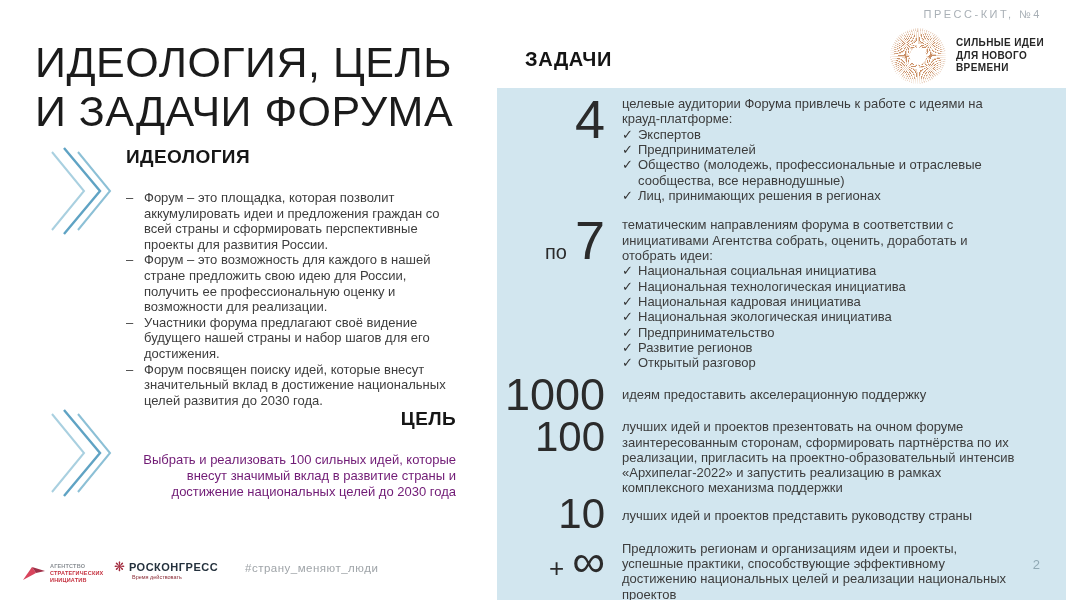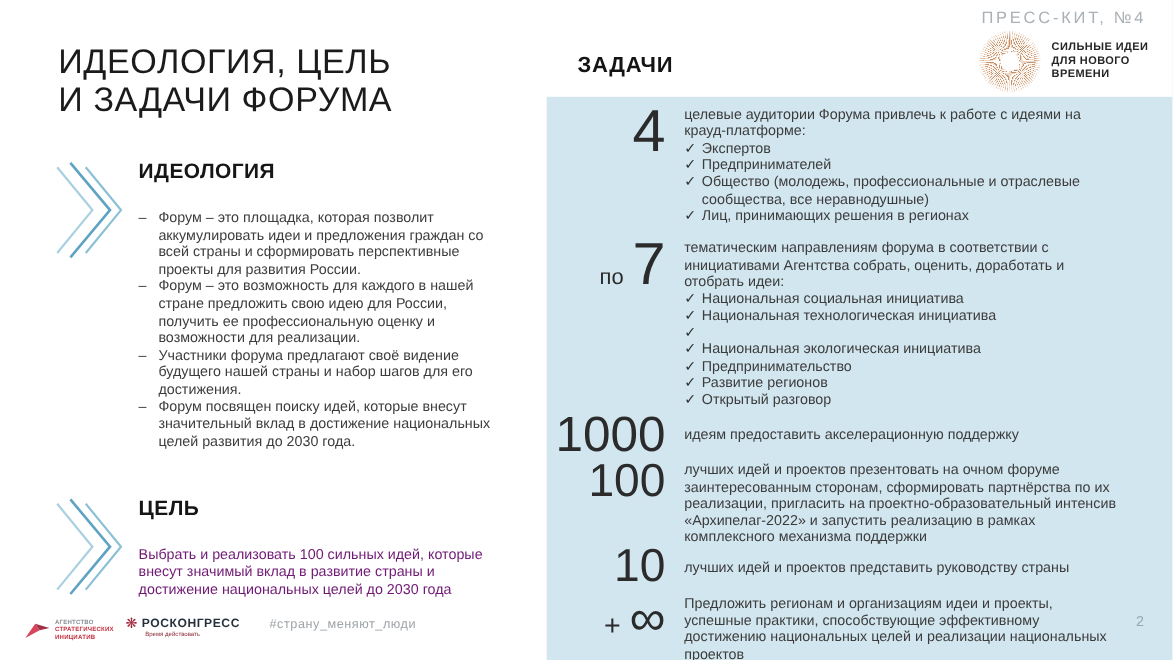--- a/index.html
+++ b/index.html
@@ -1,34 +1,34 @@
 <!DOCTYPE html>
 <html><head>
 <meta charset="utf-8">
 <style>
   html,body{margin:0;padding:0;}
   body{font-family:"Liberation Sans",sans-serif;background:#e9e9e9;}
   .slide{position:relative;width:1066px;height:600px;background:#ffffff;overflow:hidden;margin:0 auto;}
 
   
-  .presskit{position:absolute;top:8px;right:24px;font-size:15px;letter-spacing:2.5px;color:#a9b0b6;}
+  .presskit{position:absolute;top:8px;right:24px;font-size:11px;letter-spacing:2.5px;color:#a9b0b6;}
   .brand{position:absolute;top:28px;right:22px;display:flex;align-items:center;gap:10px;}
   .sunburst{width:56px;height:56px;border-radius:50%;
     background:
       radial-gradient(circle,#ffffff 0 8px,rgba(255,255,255,0) 9px),
       radial-gradient(circle,rgba(255,255,255,0) 0 52%,#ffffff 76%),
       repeating-conic-gradient(#c98f66 0deg 1deg,#eed7c4 1deg 2.4deg,rgba(255,255,255,0) 2.4deg 4.6deg);}
   .brand-text{font-size:10px;font-weight:bold;line-height:1.25;letter-spacing:.4px;color:#262626;}
 
   
-  .page-title{position:absolute;left:53px;top:38px;font-size:31px;line-height:1.14;font-weight:300;
+  .page-title{position:absolute;left:35px;top:38px;font-size:43px;line-height:1.14;font-weight:300;
     color:#1b1b1b;letter-spacing:.5px;}
   .section{position:absolute;left:48px;display:flex;gap:8px;}
   .section.ideology{top:142px;width:425px;}
-  .section.goal{top:448px;width:425px;}
+  .section.goal{top:404px;width:425px;text-align:right;}
   .chevrons{flex:0 0 70px;}
   .section-content{width:330px;}
   .section-heading{font-size:19px;font-weight:bold;color:#161616;letter-spacing:.4px;margin:4px 0 22px 0;}
   .bullet-list{list-style:none;margin:0;padding:0;font-size:13px;line-height:1.2;color:#3d3d3d;}
   .bullet-item{display:flex;}
   .bullet-marker{flex:0 0 18px;}
   .goal-text{font-size:13px;line-height:1.22;color:#701a75;}
 
   
   .tasks-heading{position:absolute;left:525px;top:48px;font-size:20px;font-weight:bold;color:#141414;letter-spacing:.6px;}
@@ -180,20 +180,21 @@
     <span class="check-label">Национальная социальная инициатива</span>
   </li>
 
   <li class="check-item">
     <span class="check-icon">✓</span>
     <span class="check-label">Национальная технологическая инициатива</span>
   </li>
 
   <li class="check-item">
     <span class="check-icon">✓</span>
+    <span class="check-label">Национальная кадровая инициатива</span>
   </li>
 
   <li class="check-item">
     <span class="check-icon">✓</span>
     <span class="check-label">Национальная экологическая инициатива</span>
   </li>
 
   <li class="check-item">
     <span class="check-icon">✓</span>
     <span class="check-label">Предпринимательство</span>

